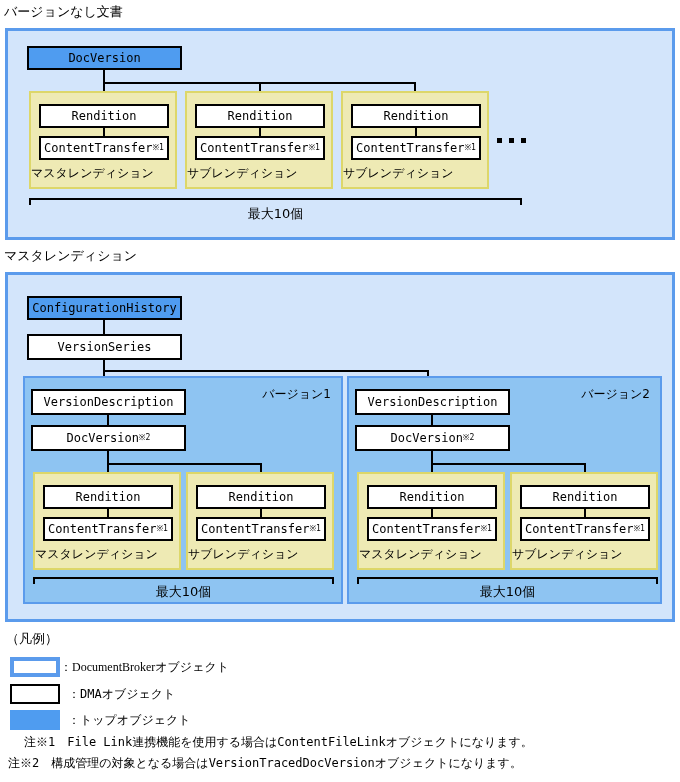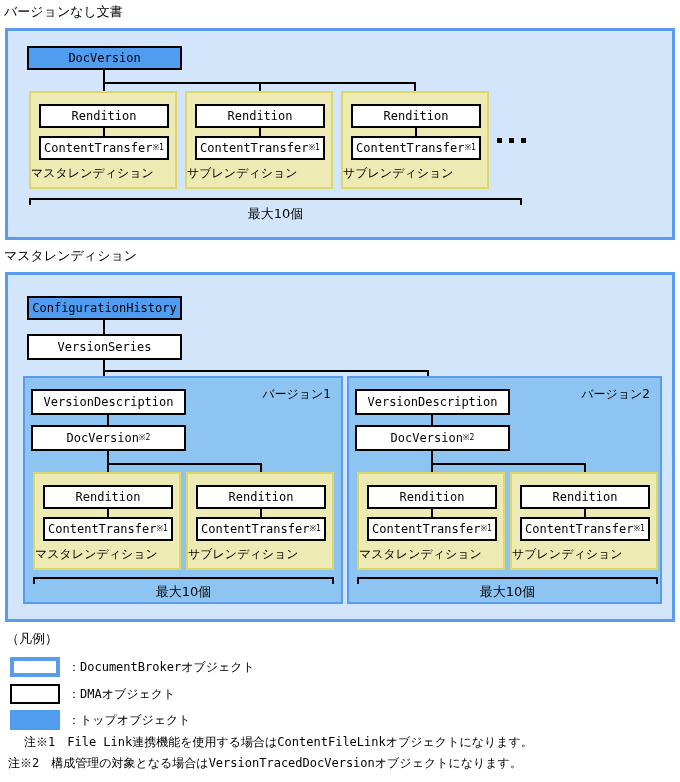--- a/index.html
+++ b/index.html
@@ -290,21 +290,21 @@
 
   <div class="abs bracket-top" style="left:8px; top:199px; width:301px;"></div>
   <div class="abs bracket-tick" style="left:8px; top:199px;"></div>
   <div class="abs bracket-tick" style="left:307px; top:199px;"></div>
   <div class="abs bracket-label" style="left:8px; top:206px; width:301px;">最大10個</div>
 </div>
 
 <div class="abs legend-title" style="left:6px; top:631px;">（凡例）</div>
 
 <div class="abs swatch-db" style="left:10px; top:657px; width:50px; height:20px;"></div>
-<div class="abs legend-text" style="left:68px; top:659px;">：DocumentBrokerオブジェクト</div>
+<div class="abs legend-text" style="left:60px; top:659px;font-family:Liberation Serif, serif;">：DocumentBrokerオブジェクト</div>
 
 <div class="abs swatch-dma" style="left:10px; top:684px; width:50px; height:20px;"></div>
 <div class="abs legend-text" style="left:68px; top:686px;">：DMAオブジェクト</div>
 
 <div class="abs swatch-top" style="left:10px; top:710px; width:50px; height:20px;"></div>
 <div class="abs legend-text" style="left:68px; top:712px;">：トップオブジェクト</div>
 
 <div class="abs note-text" style="left:24px; top:734px;">注※1　File Link連携機能を使用する場合はContentFileLinkオブジェクトになります。</div>
 <div class="abs note-text" style="left:8px; top:755px;">注※2　構成管理の対象となる場合はVersionTracedDocVersionオブジェクトになります。</div>
 

